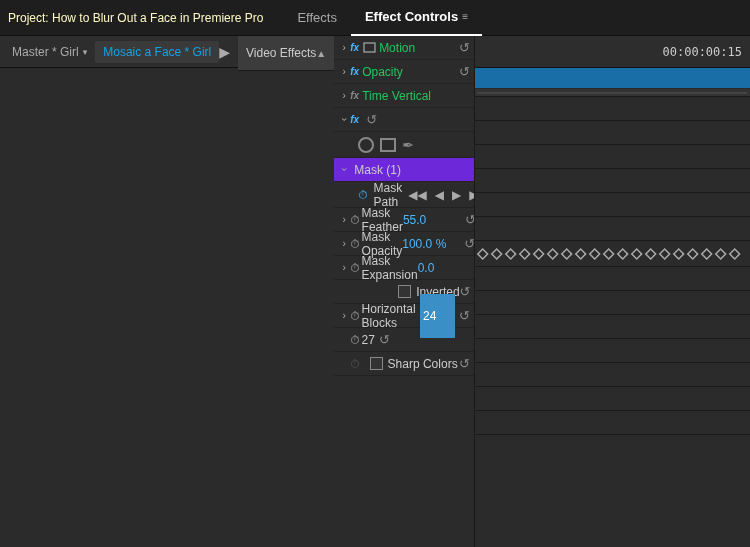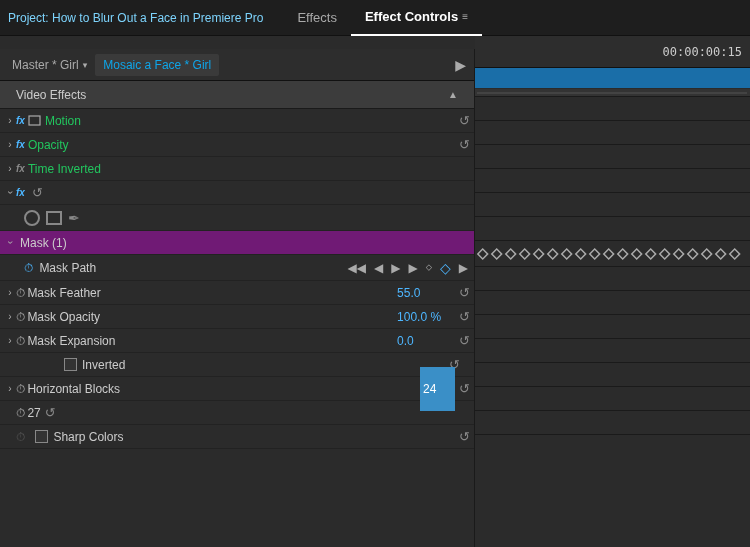--- a/index.html
+++ b/index.html
@@ -16,21 +16,21 @@
     
     .tab-bar {
       display: flex;
       align-items: center;
       background: #1e1e1e;
       height: 36px;
       border-bottom: 1px solid #111;
       padding: 0 8px;
     }
     .tab-bar .project-title {
-      color: #7dd3fc;
+      color: #fef9c3;
       font-size: 12px;
       margin-right: 20px;
       white-space: nowrap;
     }
     .tab-item {
       padding: 6px 14px;
       cursor: pointer;
       color: #aaa;
       font-size: 13px;
       height: 36px;
@@ -55,22 +55,21 @@
       height: calc(547px - 36px);
     }
 
     
     .controls-pane {
       width: 475px;
       background: #2b2b2b;
       border-right: 1px solid #1a1a1a;
       overflow: hidden;
       display: flex;
-      flex-direction: column;
-      margin-top: 13px;
+      flex-direction: row;
     }
 
     
     .secondary-tabs {
       display: flex;
       align-items: center;
       background: #2d2d2d;
       height: 32px;
       border-bottom: 1px solid #111;
       padding: 0 4px;
@@ -98,25 +97,25 @@
     .play-arrow {
       color: #aaa;
       font-size: 14px;
       cursor: pointer;
       margin-right: 4px;
     }
 
     
     .section-header {
       background: #3c3c3c;
-      padding: 4px 16px;
+      padding: 4px 8px;
       display: flex;
       align-items: center;
       justify-content: space-between;
-      height: 28px;
+      height: 35px;
       border-bottom: 1px solid #1a1a1a;
     }
     .section-header-title {
       color: #cccccc;
       font-size: 12px;
     }
     .section-up-arrow {
       color: #aaa;
       font-size: 10px;
       cursor: pointer;
@@ -174,21 +173,21 @@
       margin-left: 4px;
       flex-shrink: 0;
     }
 
     
     .mask-header-row {
       display: flex;
       align-items: center;
       height: 24px;
       padding: 0 4px;
-      background: #701a75;
+      background: #6d28d9;
       border-bottom: 1px solid #222;
     }
 
     
     .mask-path-row {
       display: flex;
       align-items: center;
       height: 26px;
       padding: 0 4px;
       border-bottom: 1px solid #222;
@@ -440,21 +439,21 @@
         <div class="effect-row">
           <span class="chevron">›</span>
           <span class="fx-label">fx</span>
           <span class="row-label">Opacity</span>
           <span class="undo-circle reset-icon">↺</span>
         </div>
 
         <div class="effect-row">
           <span class="chevron">›</span>
           <span class="fx-label" style="color:#888;">fx</span>
-          <span class="row-label">Time Inverted</span>
+          <span class="row-label">Time Vertical</span>
         </div>
 
         <div class="effect-row">
           <span class="chevron" style="transform:rotate(90deg); display:inline-block;">›</span>
           <span class="fx-label">fx</span>
           <span class="undo-circle reset-icon">↺</span>
         </div>
 
         <div class="mosaic-icons-row">
           <div class="mosaic-shape circle-shape"></div>

